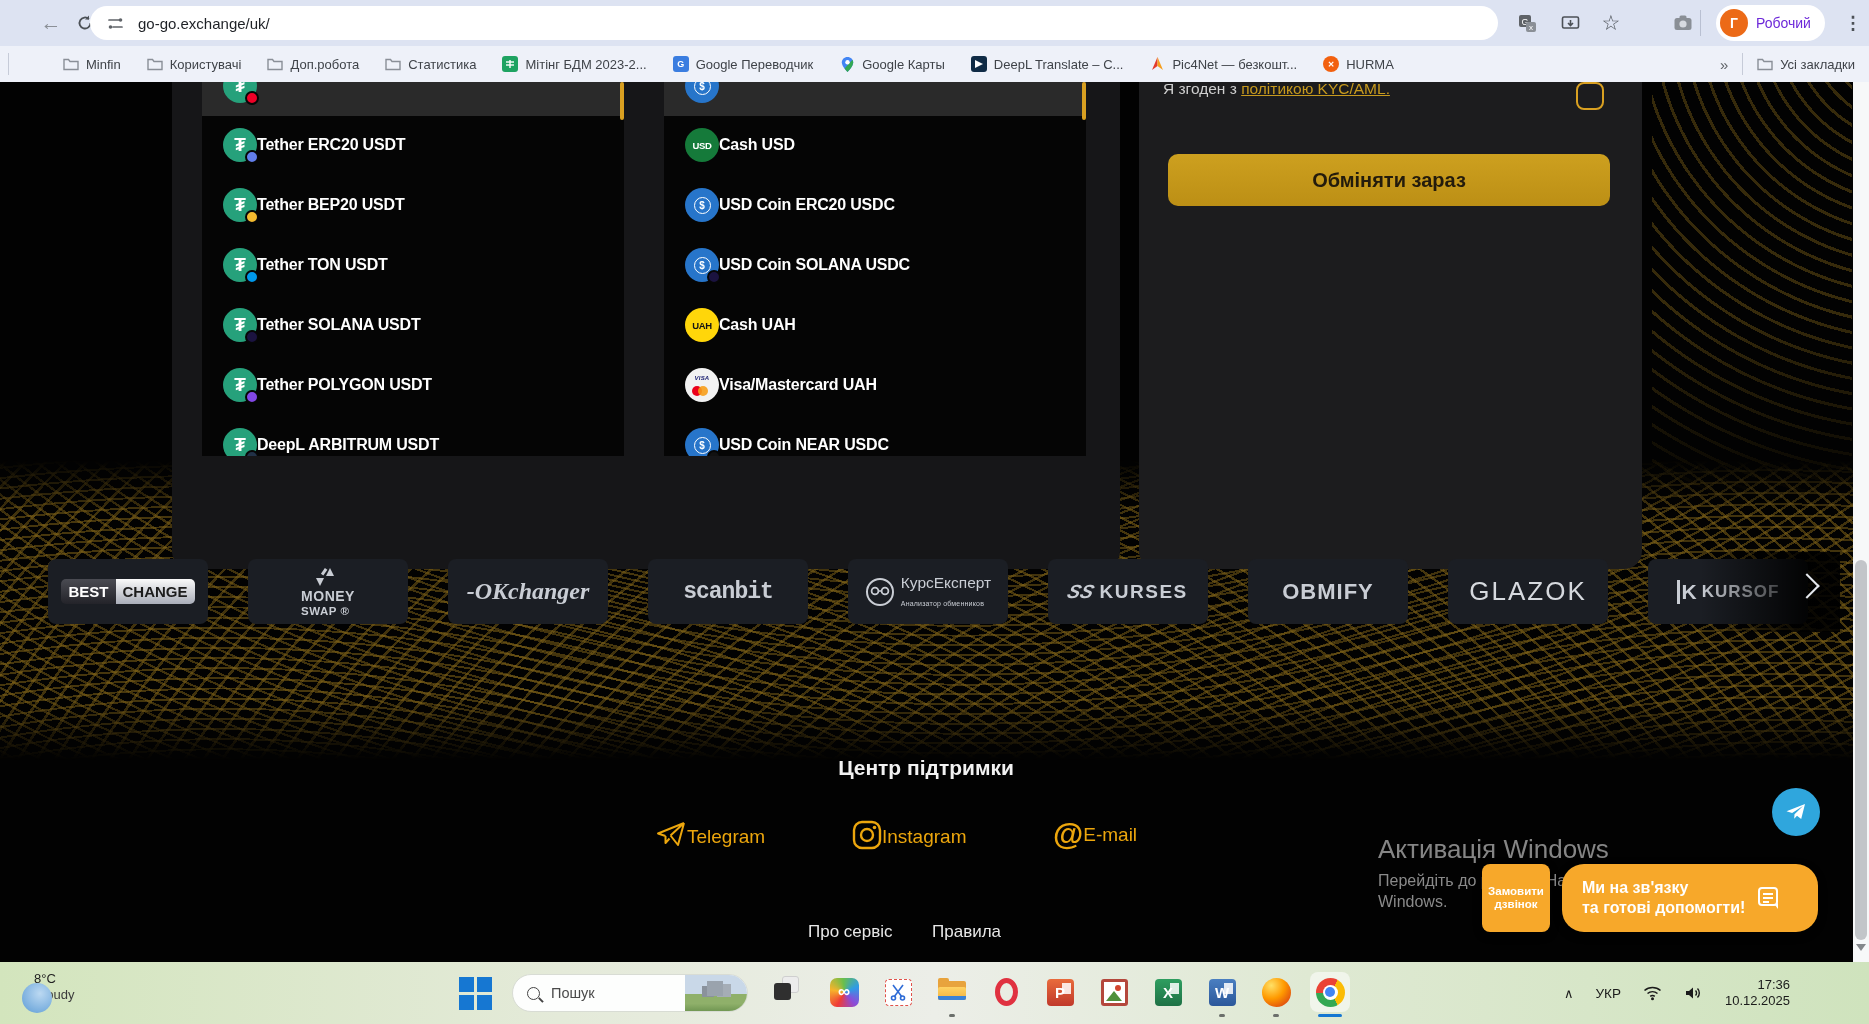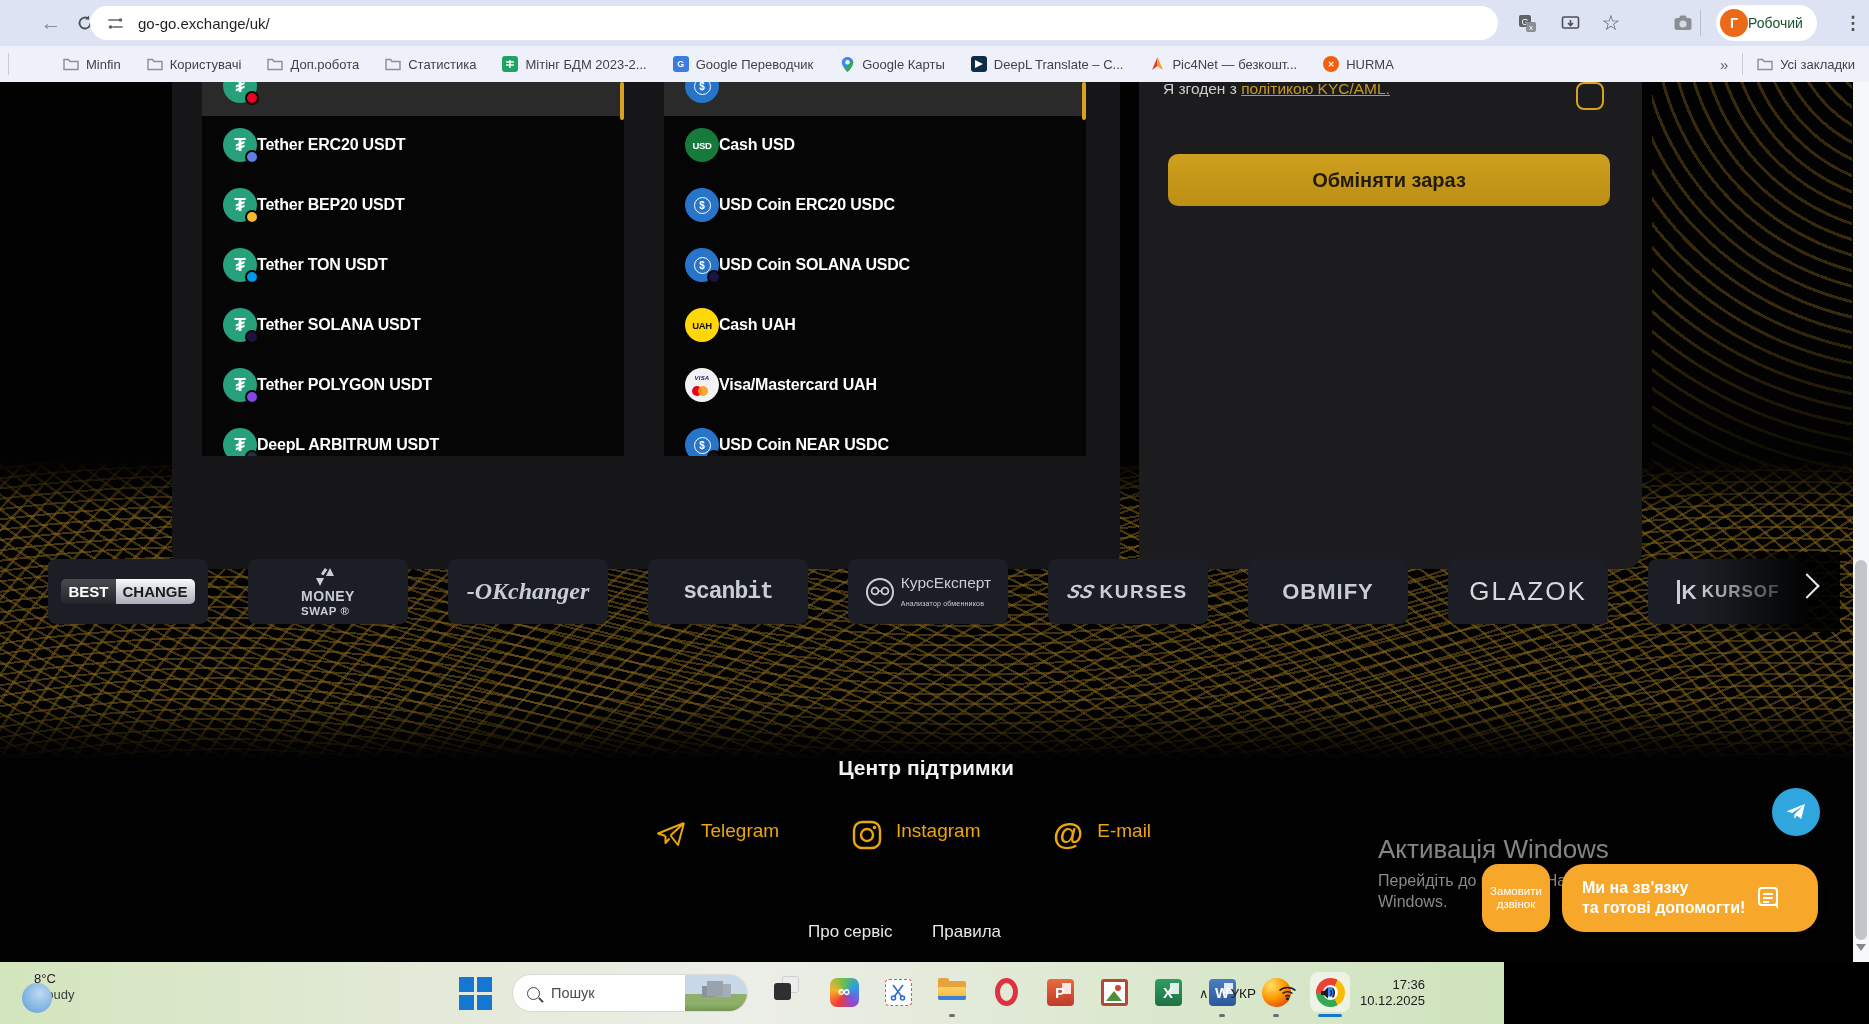--- a/index.html
+++ b/index.html
@@ -14,21 +14,21 @@
   #back-btn { left:36px; color:#8b9097; font-size:21px; }
   #reload-btn { left:70px; }
   #url-pill { position:absolute; left:90px; top:6px; width:1408px; height:34px;
     background:#fff; border-radius:17px; display:flex; align-items:center; }
   #site-info { margin-left:17px; display:flex; }
   #url-text { margin-left:14px; font-size:15px; color:#1e2126; }
   #profile-chip { position:absolute; left:1716px; top:5px; height:36px; background:#fff;
     border-radius:18px; display:flex; align-items:center; padding:0 14px 0 4px; }
   #avatar { width:28px; height:28px; border-radius:50%; background:#ec6a17; color:#fff;
     font-size:14px; font-weight:bold; display:flex; align-items:center; justify-content:center; }
-  #profile-name { font-size:14px; color:#14532d; }
+  #profile-name { margin-left:8px; font-size:14px; color:#6d28d9; }
   .tb-sep { position:absolute; top:10px; width:1px; height:26px; background:#b9c0d2; }
 
   
   #bookmarks { position:relative; width:1869px; height:36px; background:#eef1f9;
     display:flex; align-items:center; }
   .bm-item { display:flex; align-items:center; gap:7px; margin-right:26px;
     font-size:13px; color:#3f4349; white-space:nowrap; cursor:pointer; }
   .bm-right { position:absolute; right:14px; display:flex; align-items:center; gap:14px; }
   .bm-chevrons { font-size:15px; color:#5f6368; cursor:pointer; }
   .bm-vline { width:1px; height:22px; background:#c6cbd8; }
@@ -114,53 +114,53 @@
   .kf-name { font-size:17px; font-weight:bold; letter-spacing:1px; }
   .tile-fade { position:absolute; left:1700px; top:470px; width:140px; height:80px; z-index:2;
     background:linear-gradient(90deg,rgba(0,0,0,0),rgba(0,0,0,.88) 75%); pointer-events:none; }
   #partners-next { position:absolute; left:1798px; top:495px; width:18px; height:18px;
     border-top:2.5px solid #e6e9ee; border-right:2.5px solid #e6e9ee; transform:rotate(45deg);
     cursor:pointer; z-index:3; }
 
   
   #footer-title { position:absolute; left:0; top:674px; width:1812px; text-align:center;
     color:#f2f2f2; font-size:21px; font-weight:bold; z-index:1;margin-left:20px; }
-  .social { position:absolute; top:738px; display:flex; align-items:flex-start; gap:14px;
+  .social { position:absolute; top:738px; display:flex; align-items:center; gap:0;
     cursor:pointer; z-index:1; }
   .social-lbl { color:#ECA60D; font-size:19px; }
   .at-glyph { color:#ECA60D; font-size:31px; font-weight:600; line-height:30px; }
   .flink { position:absolute; top:840px; color:#e8e8e8; font-size:17px; cursor:pointer; z-index:1; }
 
   
   #wm { position:absolute; left:1378px; top:752px; color:#7f7f7f; z-index:1; }
   #wm .l1 { font-size:26px; font-weight:300; color:#858585; }
   #wm .l2 { font-size:16px; margin-top:7px; color:#8a8a8a; }
   #wm .l3 { font-size:16px; margin-top:3px; color:#8a8a8a; }
   #float-call { position:absolute; left:1482px; top:782px; width:68px; height:68px;
-    background:#F7A82A; border-radius:16px; color:#fff; font-weight:normal; font-size:11.5px;
+    background:#F7A82A; border-radius:8px; color:#fff; font-weight:bold; font-size:11.5px;
     display:flex; align-items:center; justify-content:center; text-align:center;
     line-height:13px; cursor:pointer; z-index:4; box-shadow:0 3px 8px rgba(0,0,0,.4); }
   #float-help { position:absolute; left:1562px; top:782px; width:256px; height:68px;
     background:#F7A82A; border-radius:22px; color:#fff; font-weight:bold; font-size:16px;
     display:flex; align-items:center; padding-left:20px; line-height:20px; cursor:pointer;
     z-index:4; box-shadow:0 3px 8px rgba(0,0,0,.4); }
   #float-help svg { margin-left:10px; flex:0 0 auto; }
   #float-tg { position:absolute; left:1772px; top:706px; width:48px; height:48px;
     border-radius:50%; background:#2FA6DD; display:flex; align-items:center;
     justify-content:center; cursor:pointer; z-index:4; }
 
   
   #sb-track { position:absolute; right:0; top:0; width:16px; height:880px; background:#f7f8f9; z-index:5; }
   #sb-thumb { position:absolute; left:2px; top:478px; width:12px; height:380px; background:#c2c5c9; border-radius:6px; }
   #sb-down { position:absolute; left:3px; top:862px; width:0; height:0;
     border-left:5px solid transparent; border-right:5px solid transparent;
     border-top:7px solid #84878b; }
 
   
-  #taskbar { position:relative; width:1504px; height:62px;
+  #taskbar { position:relative; width:1869px; height:62px;
     background:linear-gradient(90deg,#d3e5bd,#e4ead9 30%,#eceee8 50%,#dfe9d3 70%,#cfe3bd); }
   #tb-weather { position:absolute; left:34px; top:9px; font-size:13px; color:#222;
     line-height:16px; cursor:pointer; }
   #weather-ic { position:absolute; left:-12px; top:12px; width:30px; height:30px;
     border-radius:50%; background:radial-gradient(circle at 60% 35%,#bcd9f2,#5b9bd5); }
   #start-btn { position:absolute; left:458px; top:14px; width:34px; height:34px;
     display:grid; grid-template-columns:15px 15px; grid-gap:3px; padding:0; cursor:pointer;
     background:none; border:none; align-content:center; justify-content:center; }
   #start-btn i { width:15px; height:15px; background:#1677d2; }
   #search-pill { position:absolute; left:512px; top:12px; width:236px; height:38px;

